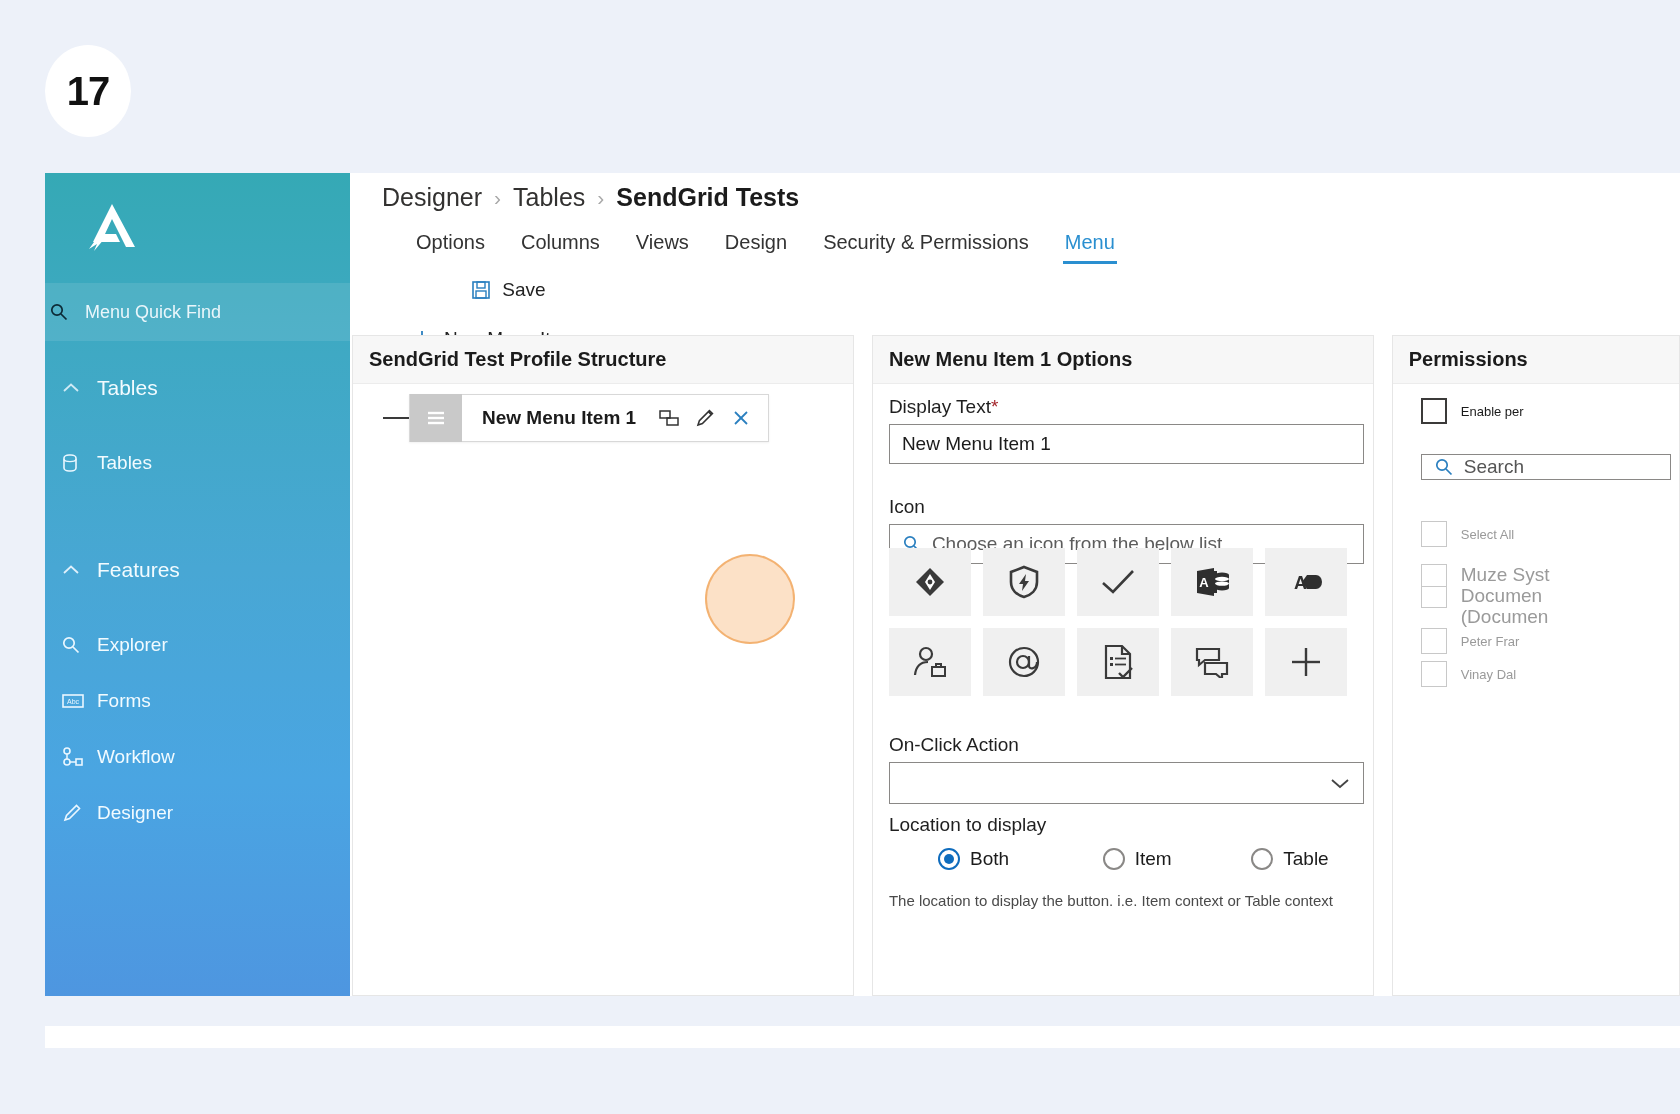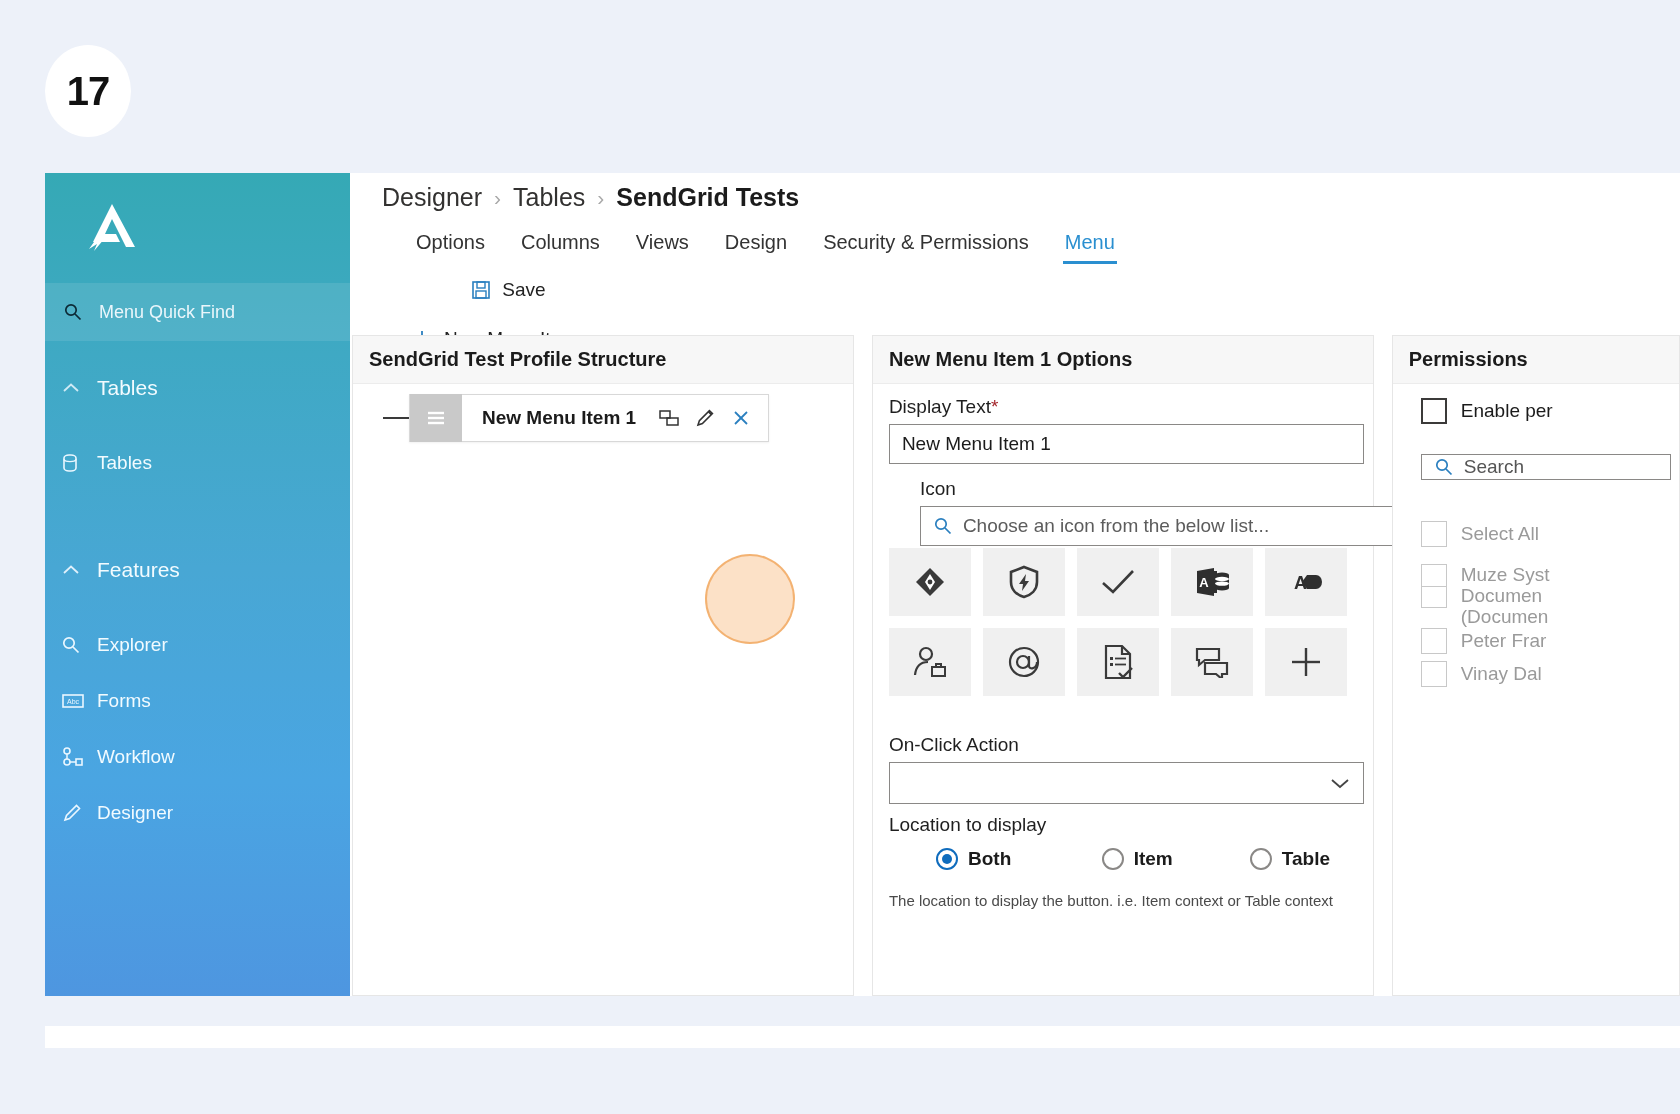--- a/index.html
+++ b/index.html
@@ -42,21 +42,21 @@
     position: absolute; left: 0; top: 0; width: 305px; height: 823px;
     background: linear-gradient(180deg, #35a9b5 0%, #3fa9c4 22%, #48a7d4 48%, #4aa5e2 74%, #4e96e0 100%);
     color: #ffffff;
   }
   .logo-area { height: 110px; position: relative; }
   .logo-mark {
     position: absolute; left: 40px; top: 28px; width: 54px; height: 52px;
   }
   .quickfind {
     height: 58px; background: rgba(255,255,255,0.10);
-    display: flex; align-items: center; padding-left: 18px;
+    display: flex; align-items: center; padding-left: 4px;
     font-size: 18px; color: #eaf6fb;
   }
   .side-group {
     display: flex; align-items: center; padding-left: 16px;
     height: 62px; font-size: 21px; color: #f2fbff;
   }
   .side-item {
     display: flex; align-items: center; padding-left: 16px;
     height: 56px; font-size: 19px; color: #f2fbff;
   }
@@ -161,21 +161,21 @@
     width: 82px; height: 68px; background: #f0f0f0;
     display: flex; align-items: center; justify-content: center;
   }
 
   .sel-box {
     height: 42px; border: 1px solid #8a8886; background: #fff;
     display: flex; align-items: center; justify-content: flex-end; padding-right: 12px;
   }
 
   .radios { position: absolute; left: 16px; top: 512px; width: 475px; display: flex; }
-  .radio { display: flex; align-items: center; font-size: 19px; color: #1b1b1b; font-weight: bold; }
+  .radio { display: flex; align-items: center; font-size: 19px; color: #1b1b1b; }
   .radio .dot {
     width: 22px; height: 22px; border-radius: 50%;
     border: 2px solid #8a8886; margin-right: 10px; position: relative; background: #fff;
   }
   .radio.on .dot { border-color: #0f6cbd; }
   .radio.on .dot::after {
     content: ""; position: absolute; left: 4px; top: 4px;
     width: 10px; height: 10px; border-radius: 50%; background: #0f6cbd;
   }
   .hint { position: absolute; left: 16px; top: 556px; font-size: 15px; color: #4a4a4a; }
@@ -183,21 +183,21 @@
   
   .chkrow { display: flex; align-items: center; gap: 14px; }
   .chk {
     width: 26px; height: 26px; border: 2px solid #3b3a39; background: #fff; flex: 0 0 26px;
   }
   .chk.light { border: 1px solid #c8c8c8; }
   .chk.split { position: relative; }
   .chk.split::after {
     content: ""; position: absolute; left: 0; right: 0; top: 50%; height: 1px; background: #c8c8c8;
   }
-  .p-txt { font-size: 19px; color: #1b1b1b; white-space: nowrap; }
+  .p-txt { font-size: 13px; color: #1b1b1b; white-space: nowrap; }
   .p-txt.muted { color: #9a9a9a; }
   .p-multi { font-size: 19px; color: #9a9a9a; line-height: 21px; white-space: nowrap; }
   .p-search {
     position: absolute; left: 28px; top: 118px; width: 250px; height: 26px;
     border: 1px solid #8a8886; background: #fff; display: flex; align-items: center;
     padding: 0 12px; gap: 10px; font-size: 19px; color: #555;
   }
 
   .bottom-strip {
     position: absolute; left: 0; bottom: 0; width: 1680px; height: 118px;
@@ -396,21 +396,21 @@
       <div class="panel panel-options">
         <div class="panel-hd">New Menu Item 1 Options</div>
 
         <div class="fld" style="top:60px;">
           <div class="lbl">
             <span>Display Text</span><span class="req">*</span>
           </div>
           <div class="inp">New Menu Item 1</div>
         </div>
 
-        <div class="fld" style="top:142px;margin-left:31px;">
+        <div class="fld" style="top:160px;">
           <div class="lbl">Icon</div>
           <div class="inp placeholder">
             <span class="srch">
               <svg width="20" height="20" viewBox="0 0 20 20">
                   <circle cx="8" cy="8" r="5.2" fill="none" stroke="#2a7fbf" stroke-width="1.7"></circle>
                   <line x1="12" y1="12" x2="17.5" y2="17.5" stroke="#2a7fbf" stroke-width="1.7"></line>
                 </svg>
             </span>
             <span>Choose an icon from the below list...</span>
           </div>

